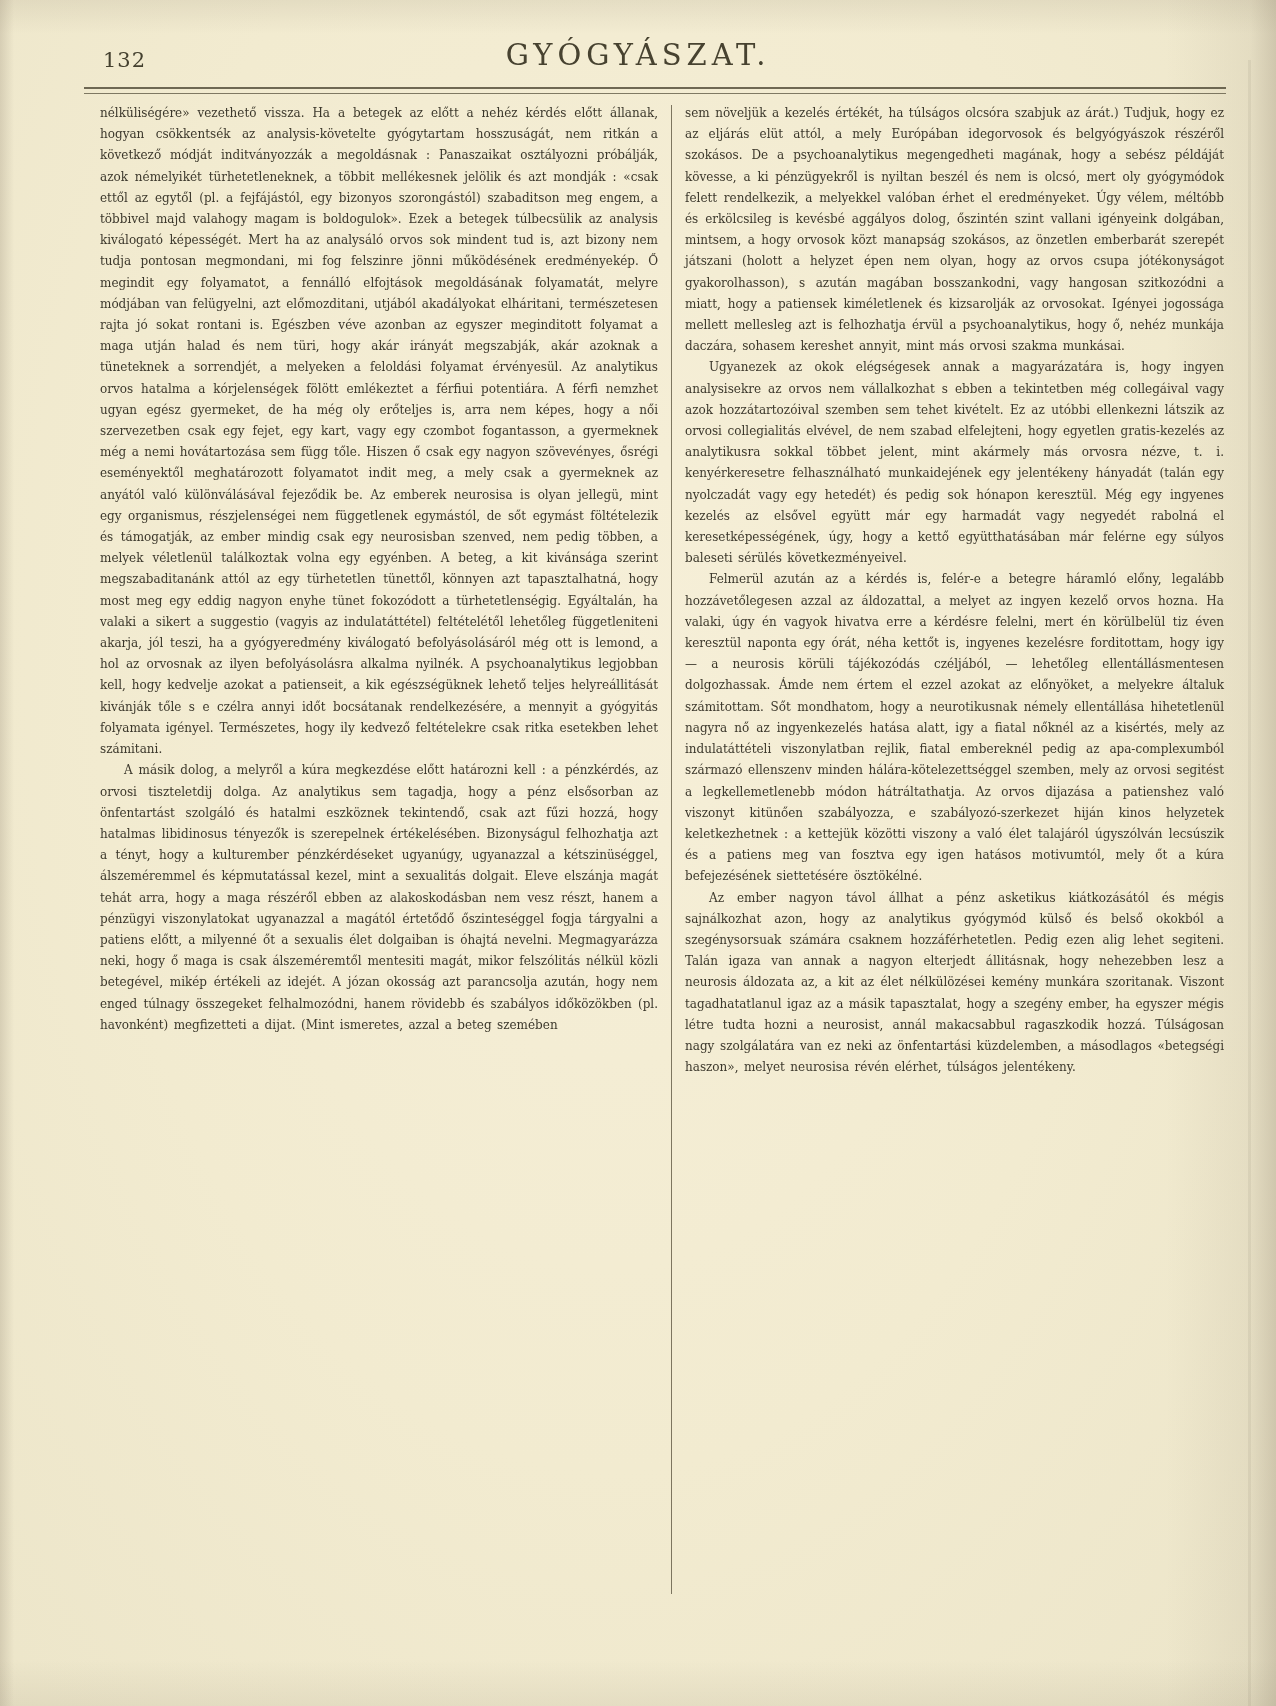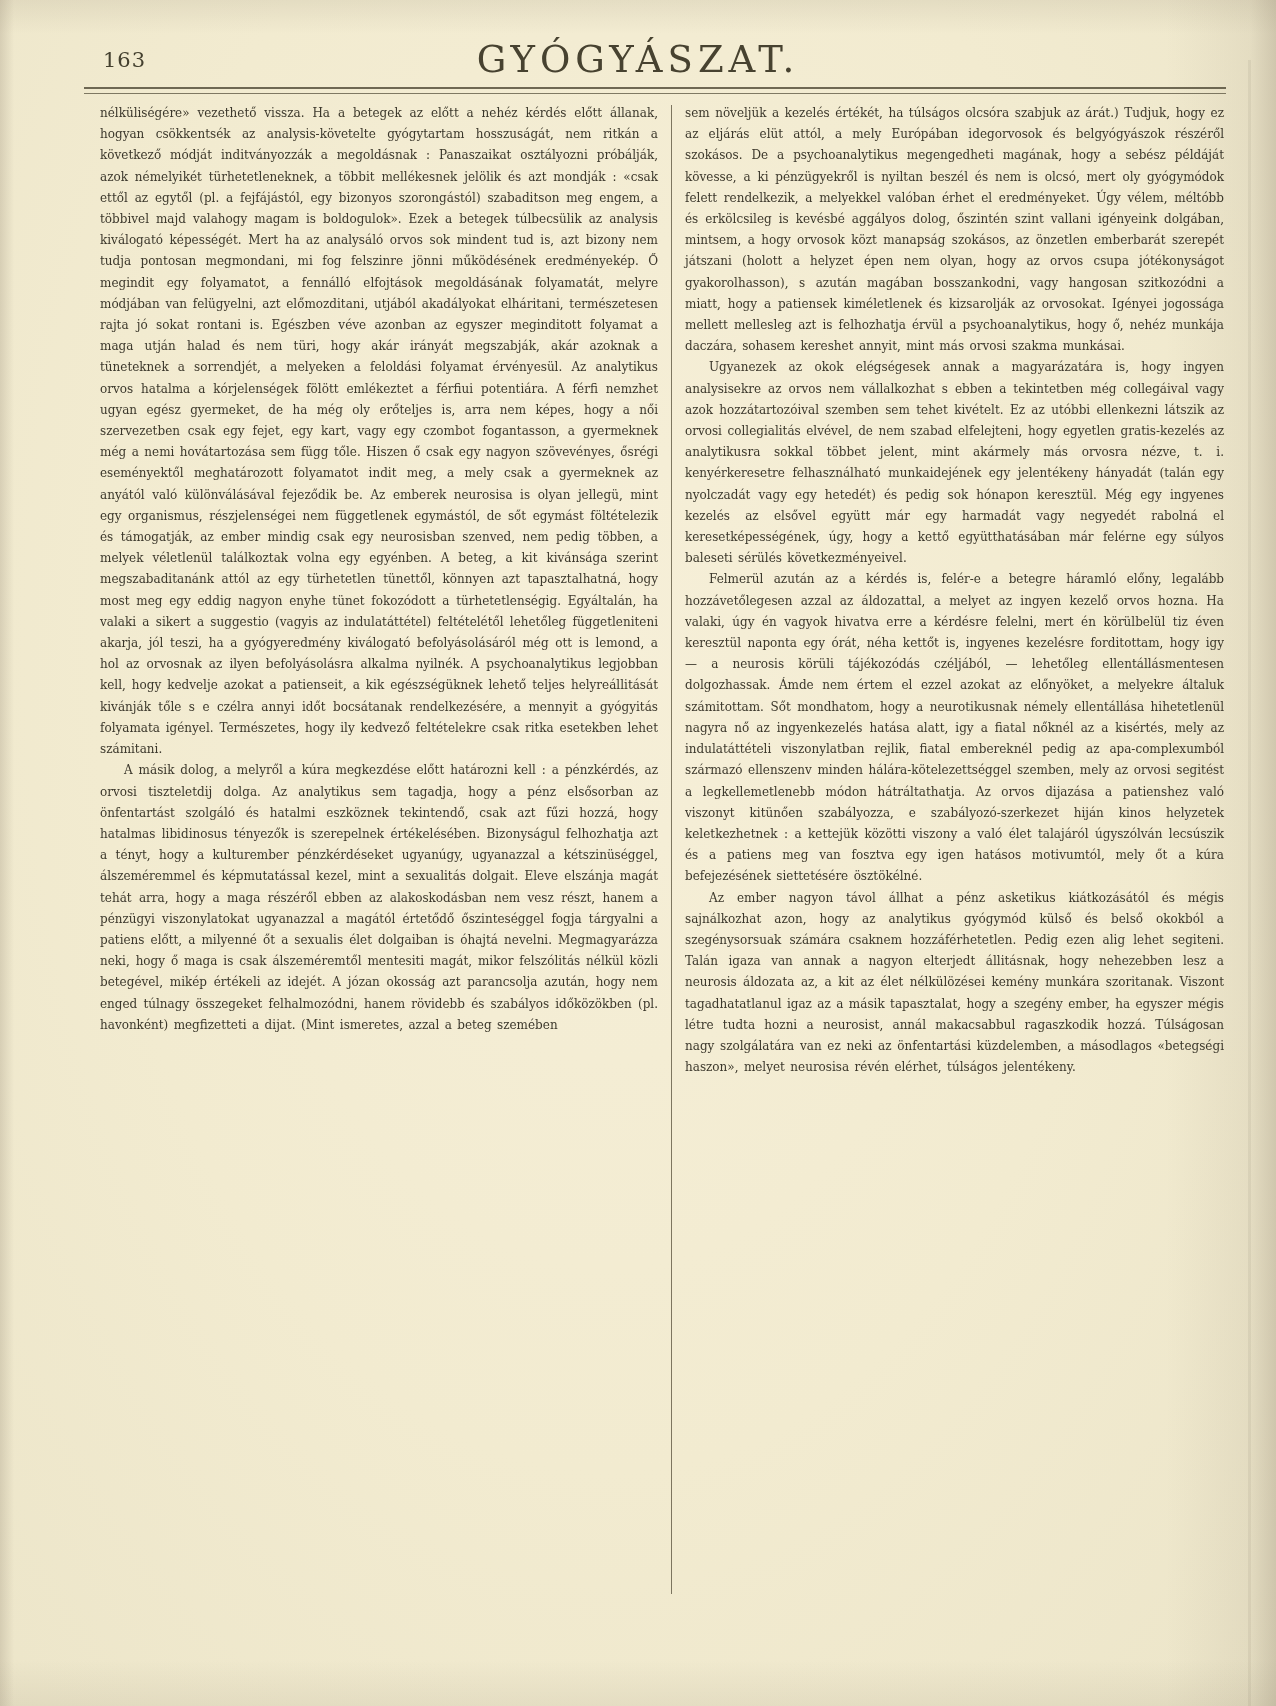--- a/index.html
+++ b/index.html
@@ -26,21 +26,21 @@
     background: rgba(120,108,88,0.10);
   }
   .header { position: absolute; top: 38px; left: 0; width: 100%; height: 44px; }
   .pagenum {
     position: absolute; left: 103px; top: 10px;
     font-size: 21px; letter-spacing: 1px; color: #44402f;
   }
   .title {
     position: absolute; left: 0; top: 0; width: 100%;
     margin: 0; text-align: center;
-    font-size: 37px; font-weight: normal;
+    font-size: 29px; font-weight: normal;
     letter-spacing: 5px; color: #474230;
   }
   .double-rule {
     position: absolute; top: 87px; left: 84px; width: 1142px; height: 4px;
     border-top: 2px solid rgba(88,82,62,0.85);
     border-bottom: 1px solid rgba(88,82,62,0.75);
   }
   .columns {
     position: absolute; top: 103px; left: 100px; width: 1125px;
     display: flex; align-items: flex-start;
@@ -64,21 +64,21 @@
     color: #3b372b;
   }
   .col p.indent { text-indent: 24px; }
 </style>
 </head>
 <body>
 
 <div class="scan-streak"></div>
 
 <div class="header">
-  <span class="pagenum">163</span>
+  <span class="pagenum">132</span>
   <h1 class="title">GYÓGYÁSZAT.</h1>
 </div>
 
 <div class="double-rule"></div>
 
 <div class="columns">
   <div class="col col-left">
     <p>nélküliségére» vezethető vissza. Ha a betegek az előtt a nehéz kérdés előtt állanak, hogyan csökkentsék az analysis-követelte gyógytartam hosszuságát, nem ritkán a következő módját inditványozzák a megoldásnak : Panaszaikat osztályozni próbálják, azok némelyikét türhetetleneknek, a többit mellékesnek jelölik és azt mondják : «csak ettől az egytől (pl. a fejfájástól, egy bizonyos szorongástól) szabaditson meg engem, a többivel majd valahogy magam is boldogulok». Ezek a betegek túlbecsülik az analysis kiválogató képességét. Mert ha az analysáló orvos sok mindent tud is, azt bizony nem tudja pontosan megmondani, mi fog felszinre jönni működésének eredményekép. Ő megindit egy folyamatot, a fennálló elfojtások megoldásának folyamatát, melyre módjában van felügyelni, azt előmozditani, utjából akadályokat elháritani, természetesen rajta jó sokat rontani is. Egészben véve azonban az egyszer meginditott folyamat a maga utján halad és nem türi, hogy akár irányát megszabják, akár azoknak a tüneteknek a sorrendjét, a melyeken a feloldási folyamat érvényesül. Az analytikus orvos hatalma a kórjelenségek fölött emlékeztet a férfiui potentiára. A férfi nemzhet ugyan egész gyermeket, de ha még oly erőteljes is, arra nem képes, hogy a női szervezetben csak egy fejet, egy kart, vagy egy czombot fogantasson, a gyermeknek még a nemi hovátartozása sem függ tőle. Hiszen ő csak egy nagyon szövevényes, ősrégi eseményektől meghatározott folyamatot indit meg, a mely csak a gyermeknek az anyától való különválásával fejeződik be. Az emberek neurosisa is olyan jellegü, mint egy organismus, részjelenségei nem függetlenek egymástól, de sőt egymást föltételezik és támogatják, az ember mindig csak egy neurosisban szenved, nem pedig többen, a melyek véletlenül találkoztak volna egy egyénben. A beteg, a kit kivánsága szerint megszabaditanánk attól az egy türhetetlen tünettől, könnyen azt tapasztalhatná, hogy most meg egy eddig nagyon enyhe tünet fokozódott a türhetetlenségig. Egyáltalán, ha valaki a sikert a suggestio (vagyis az indulatáttétel) feltételétől lehetőleg függetleniteni akarja, jól teszi, ha a gyógyeredmény kiválogató befolyásolásáról még ott is lemond, a hol az orvosnak az ilyen befolyásolásra alkalma nyilnék. A psychoanalytikus legjobban kell, hogy kedvelje azokat a patienseit, a kik egészségüknek lehető teljes helyreállitását kivánják tőle s e czélra annyi időt bocsátanak rendelkezésére, a mennyit a gyógyitás folyamata igényel. Természetes, hogy ily kedvező feltételekre csak ritka esetekben lehet számitani.</p>
     <p class="indent">A másik dolog, a melyről a kúra megkezdése előtt határozni kell : a pénzkérdés, az orvosi tiszteletdij dolga. Az analytikus sem tagadja, hogy a pénz elsősorban az önfentartást szolgáló és hatalmi eszköznek tekintendő, csak azt fűzi hozzá, hogy hatalmas libidinosus tényezők is szerepelnek értékelésében. Bizonyságul felhozhatja azt a tényt, hogy a kulturember pénzkérdéseket ugyanúgy, ugyanazzal a kétszinüséggel, álszeméremmel és képmutatással kezel, mint a sexualitás dolgait. Eleve elszánja magát tehát arra, hogy a maga részéről ebben az alakoskodásban nem vesz részt, hanem a pénzügyi viszonylatokat ugyanazzal a magától értetődő őszinteséggel fogja tárgyalni a patiens előtt, a milyenné őt a sexualis élet dolgaiban is óhajtá nevelni. Megmagyarázza neki, hogy ő maga is csak álszeméremtől mentesiti magát, mikor felszólitás nélkül közli betegével, mikép értékeli az idejét. A józan okosság azt parancsolja azután, hogy nem enged túlnagy összegeket felhalmozódni, hanem rövidebb és szabályos időközökben (pl. havonként) megfizetteti a dijat. (Mint ismeretes, azzal a beteg szemében</p>
   </div>

